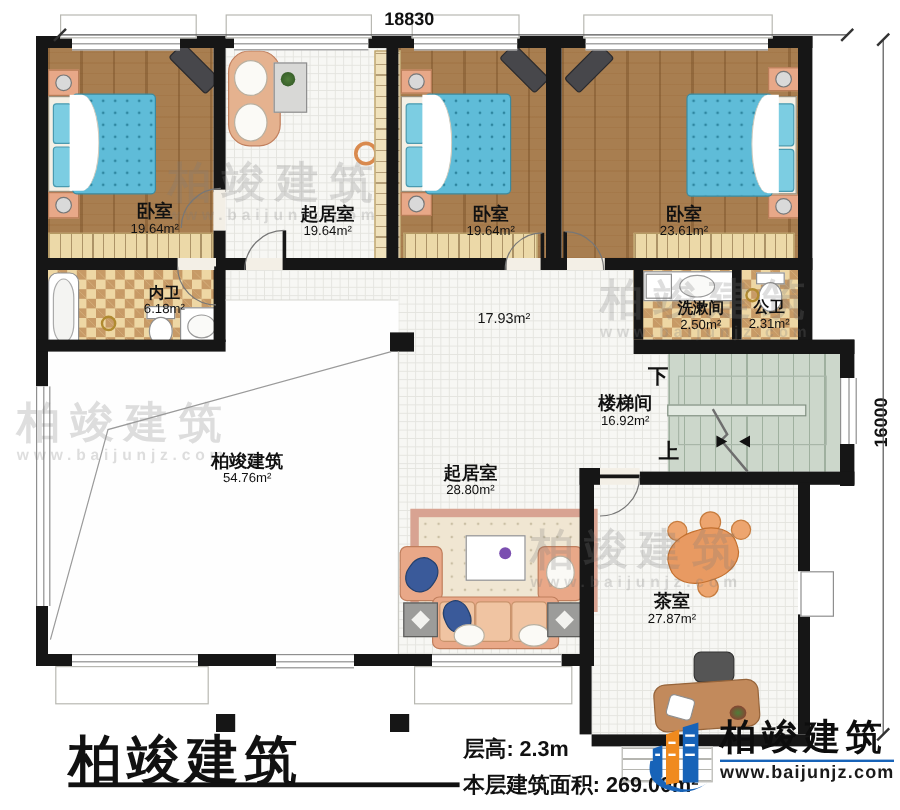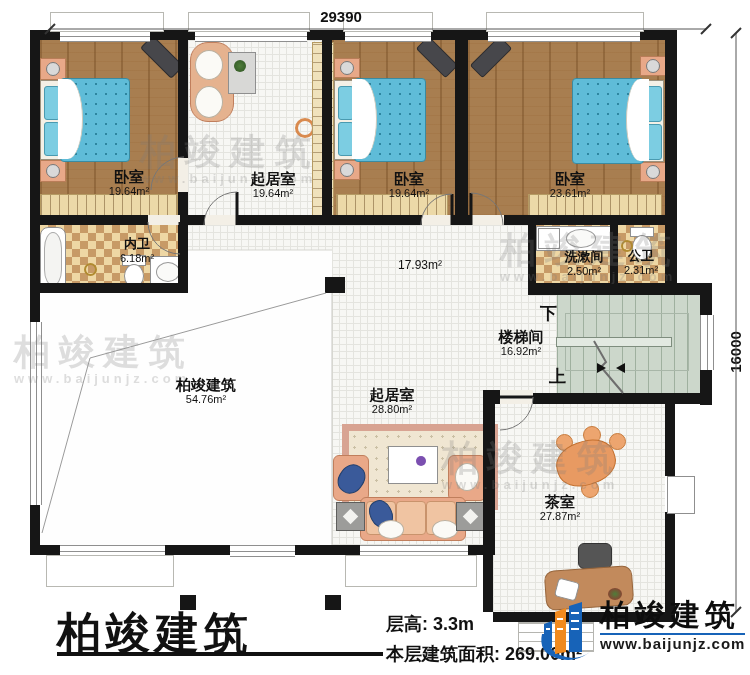--- a/index.html
+++ b/index.html
@@ -289,21 +289,21 @@
     <div class="rarea">28.80m²</div>
   </div>
   <div class="rlabel" style="left:560px;top:493px;">
     <div class="rname">茶室</div>
     <div class="rarea">27.87m²</div>
   </div>
 
   <div class="stairdir" style="left:540px;top:302px;">下</div>
   <div class="stairdir" style="left:549px;top:365px;">上</div>
 
-  <div class="dimlabel" style="left:341px;top:8px;transform:translateX(-50%);">29390</div>
+  <div class="dimlabel" style="left:341px;top:8px;transform:translateX(-50%);">18830</div>
   <div class="dimlabel" style="left:735px;top:352px;transform:translate(-50%,-50%) rotate(-90deg);">16000</div>
 
   <svg class="overlay" width="750" height="675" viewBox="0 0 750 675">
 
     <polyline points="42,533 90,358 326,293" fill="none" stroke="#9a9a9a" stroke-width="1"></polyline>
     <line x1="332" y1="293" x2="332" y2="545" stroke="#c9c9c4" stroke-width="1"></line>
     <line x1="188" y1="250" x2="332" y2="250" stroke="#d5d5d0" stroke-width="1"></line>
 
     <line x1="237" y1="225" x2="237" y2="192" stroke="#161616" stroke-width="3"></line>
     <path d="M237,192 A33,33 0 0 0 204,225" fill="none" stroke="#777" stroke-width="1"></path>
@@ -324,21 +324,21 @@
     <line x1="50" y1="29" x2="706" y2="29" stroke="#555" stroke-width="1"></line>
     <line x1="45" y1="34" x2="55" y2="24" stroke="#333" stroke-width="2"></line>
     <line x1="701" y1="34" x2="711" y2="24" stroke="#333" stroke-width="2"></line>
     <line x1="736" y1="33" x2="736" y2="612" stroke="#555" stroke-width="1"></line>
     <line x1="731" y1="38" x2="741" y2="28" stroke="#333" stroke-width="2"></line>
     <line x1="731" y1="617" x2="741" y2="607" stroke="#333" stroke-width="2"></line>
   </svg>
 
   <div class="titlemain" style="left:57px;top:604px;">柏竣建筑</div>
   <div class="titleline" style="left:57px;top:652px;width:326px;height:4px;"></div>
-  <div class="titleside" style="left:386px;top:612px;">层高: 3.3m</div>
+  <div class="titleside" style="left:386px;top:612px;">层高: 2.3m</div>
   <div class="titleside" style="left:386px;top:642px;">本层建筑面积: 269.00m²</div>
 
   <div class="abs" style="left:536px;top:600px;width:210px;height:70px;display:flex;align-items:flex-start;z-index:45;">
     <span style="display:inline-block;margin-right:6px;">
       <svg width="58" height="64" viewBox="0 0 58 64">
         <path d="M6 34 Q2 52 20 58 Q38 64 54 52 Q40 62 24 55 Q10 49 12 34 Z" fill="#1763b8"></path>
         <polygon points="8,24 16,21 16,48 8,50" fill="#1763b8"></polygon>
         <polygon points="19,12 30,8 30,52 19,54" fill="#f08a1e"></polygon>
         <polygon points="33,6 46,2 46,52 33,52" fill="#1763b8"></polygon>
         <rect x="35" y="12" width="8" height="2" fill="#fff"></rect>

